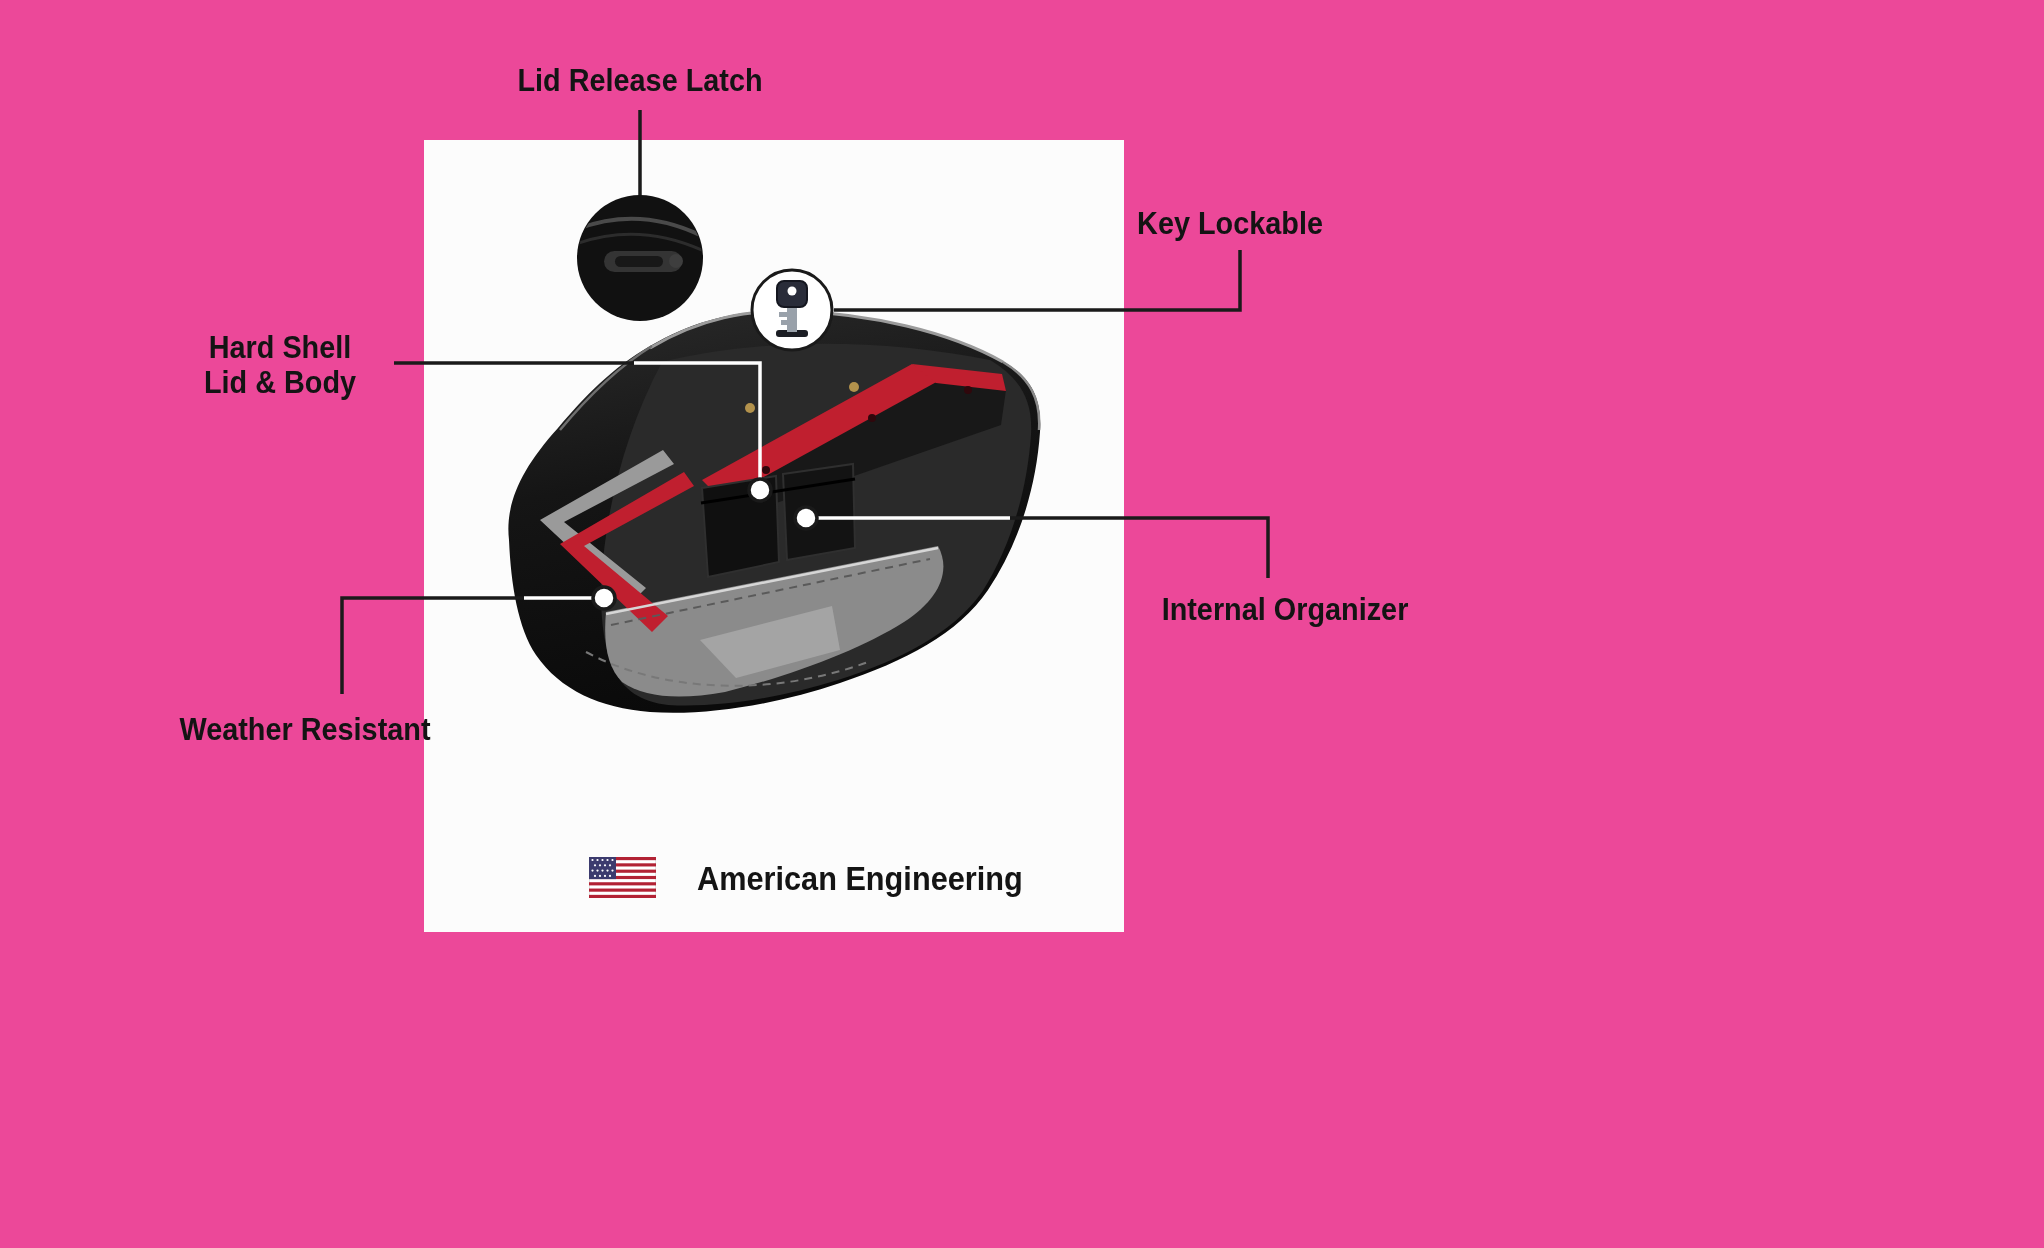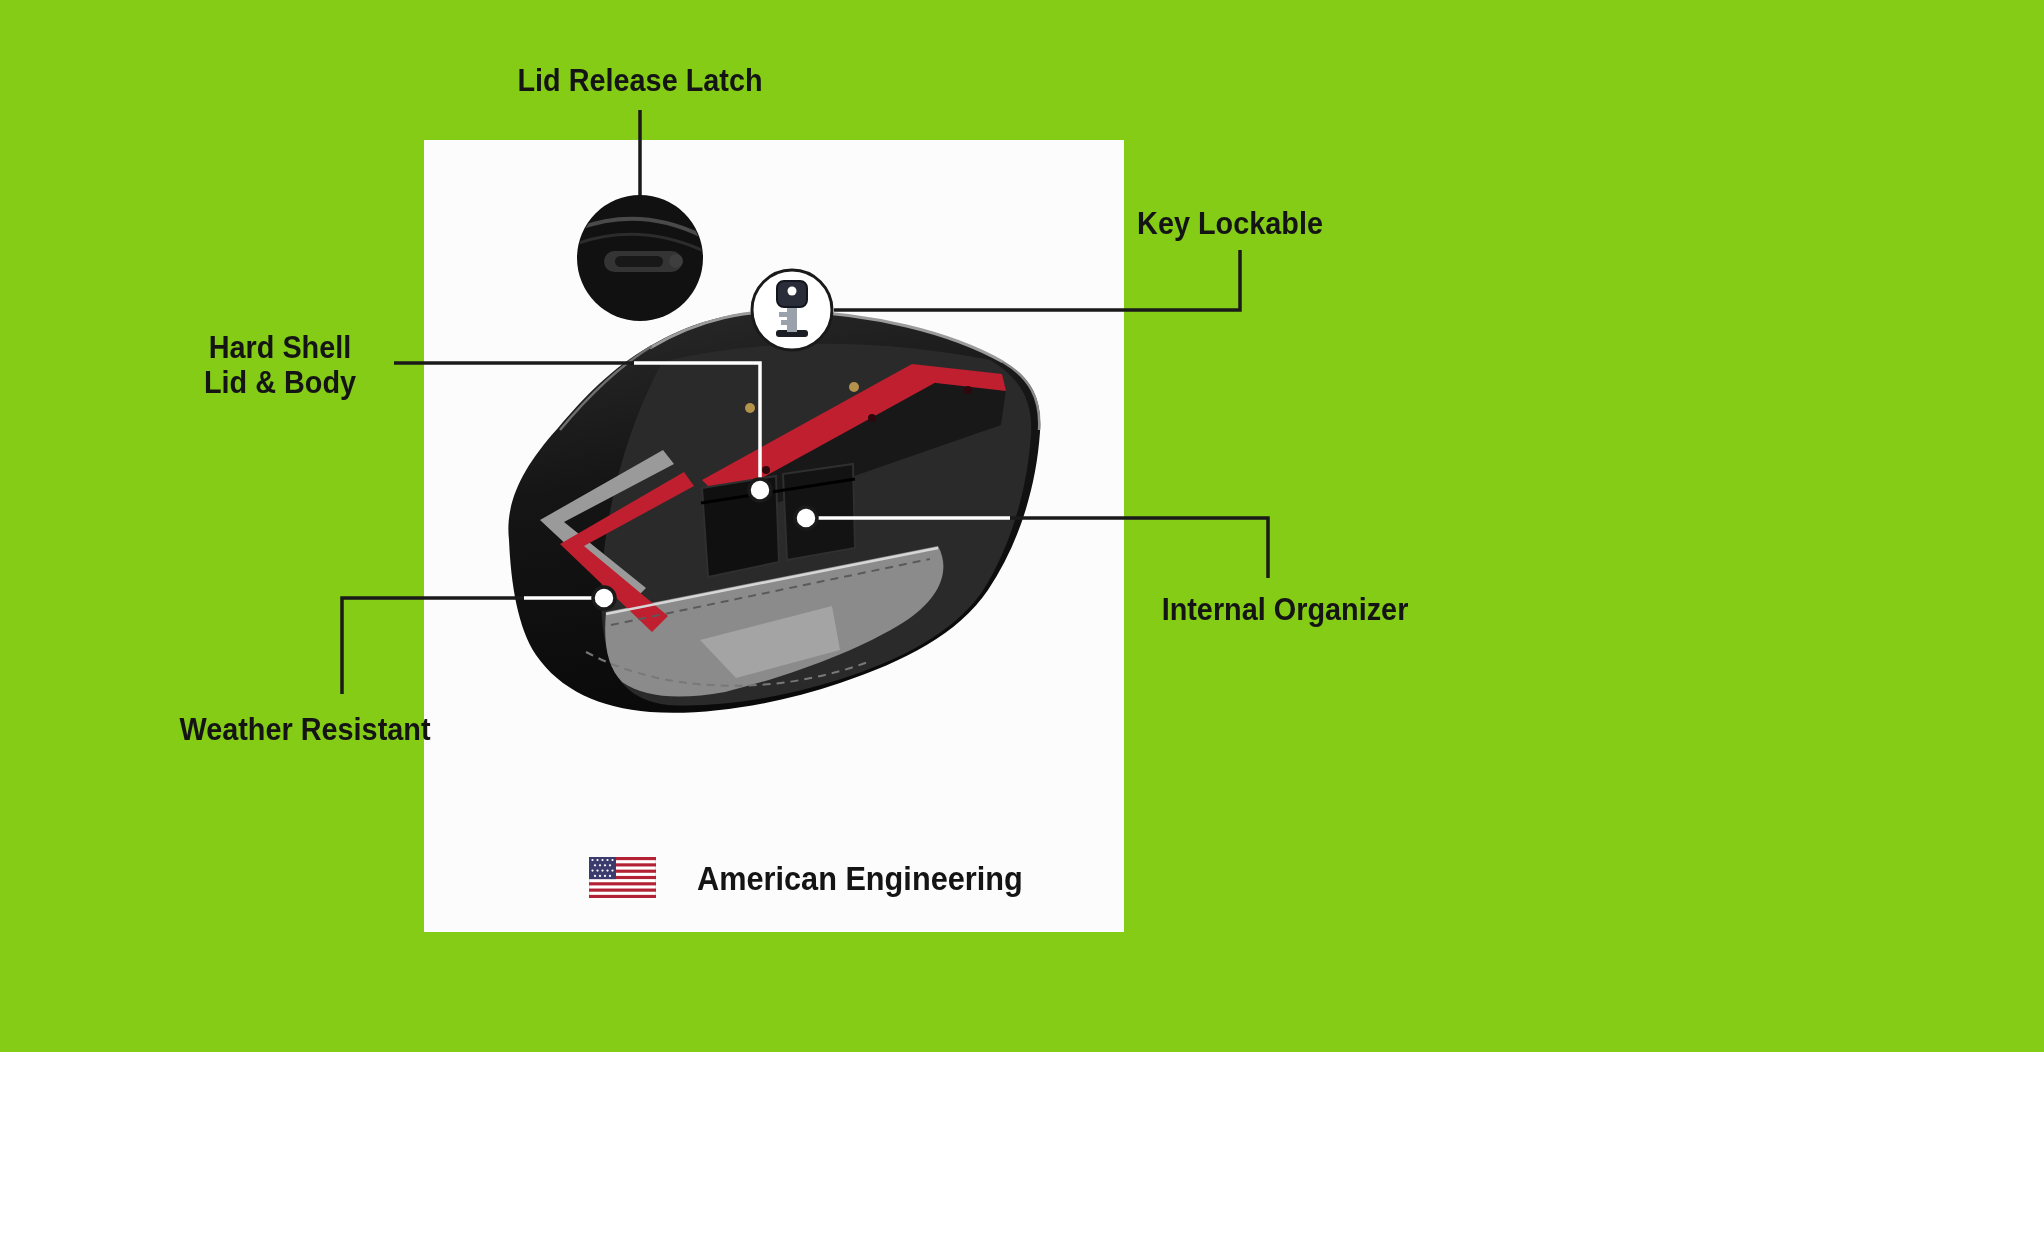--- a/index.html
+++ b/index.html
@@ -1,20 +1,20 @@
 <!DOCTYPE html>
 <html style="--accent_red: #C01F2F; --trim_gray: #9A9A9A; --interior_gray: #8B8B8B; --body_black: #141414; --line_black: #1A1A1A; --flag_red: #B22234; --flag_blue: #3C3B6E;"><head>
 <meta charset="utf-8">
 <style>
   * { margin:0; padding:0; box-sizing:border-box; }
   html,body { background:#ffffff; }
   body { font-family:"Liberation Sans", sans-serif; }
   .stage {
-    position:relative; width:2044px; height:1052px;
-    background:#84cc16; overflow:hidden;
+    position:relative; width:2044px; height:1248px;
+    background:#ec4899; overflow:hidden;
   }
   .scene-svg { position:absolute; left:0; top:0; }
   .label {
     position:absolute; color:#141414; font-weight:700;
     font-size:31px; line-height:1.13; text-align:center;
     transform:scaleX(.93);
   }
   .label .line { display:block; }
   .footer-text {
     position:absolute; left:697px; top:860px;

